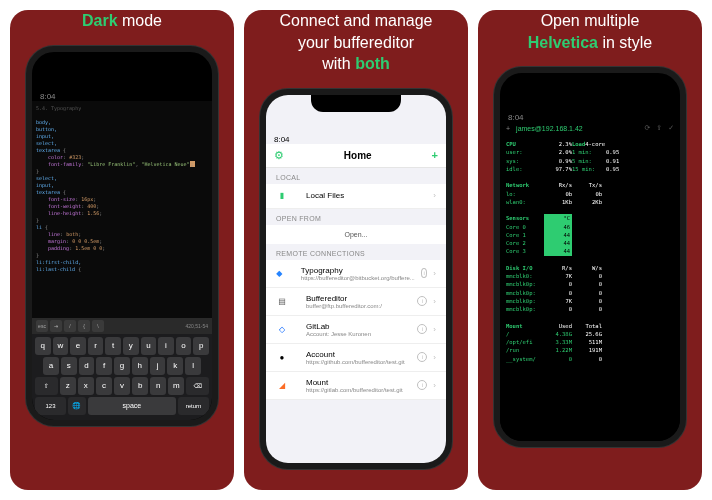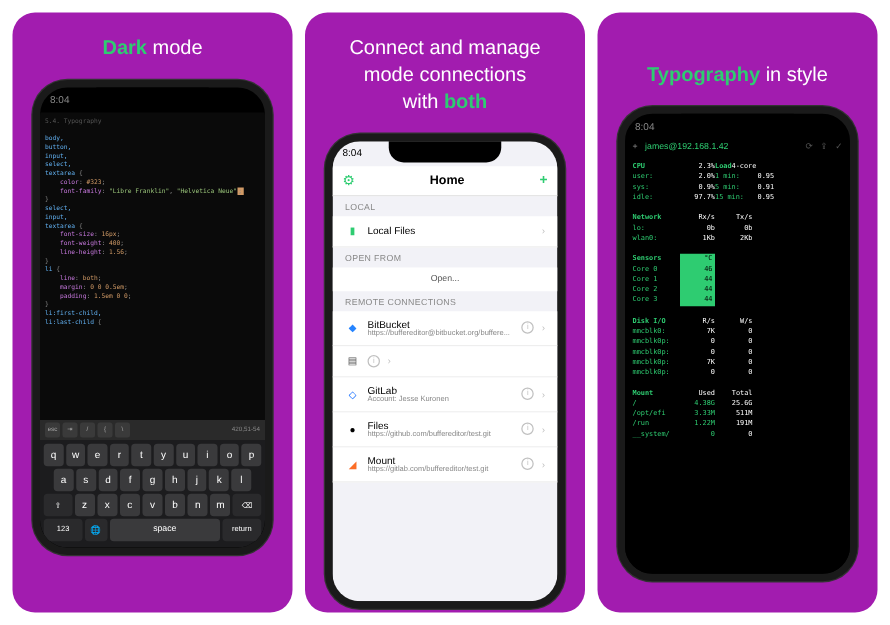--- a/index.html
+++ b/index.html
@@ -7,29 +7,28 @@
   width: 712px;
   height: 500px;
   background: #fff;
   font-family: -apple-system, BlinkMacSystemFont, "Helvetica Neue", Arial, sans-serif;
   display: flex;
   gap: 10px;
   padding: 10px;
 }
 .panel {
   flex: 1;
-  background: #a21caf;
+  background: #7f1d1d;
   border-radius: 18px;
   color: #fff;
   display: flex;
   flex-direction: column;
   align-items: center;
   overflow: hidden;
   position: relative;
-  padding-top: 18px;
 }
 .title {
   font-size: 16px;
   text-align: center;
   line-height: 1.35;
   font-weight: 400;
   margin-bottom: 14px;
   padding: 0 10px;
 }
 .accent { color: #2ecc71; font-weight: 600; }
@@ -57,24 +56,25 @@
 .screen {
   position: absolute;
   inset: 0;
   display: flex;
   flex-direction: column;
 }
 
 .statusbar {
   height: 20px;
   display: flex;
-  align-items: center;
+  align-items: flex-end;
   padding: 0 8px;
   font-size: 8px;
   color: #888;
+  margin-top: 29px;
 }
 .tabs-row {
   display: flex;
   gap: 8px;
   padding: 2px 6px;
   font-size: 8px;
   align-items: center;
   color: #888;
 }
 .tab-active { color: #2ecc71; }
@@ -168,21 +168,21 @@
 }
 .row-icon {
   width: 12px;
   height: 12px;
   border-radius: 2px;
   display: flex;
   align-items: center;
   justify-content: center;
   font-size: 8px;
 }
-.row-text { flex: 1; }
+.row-text { flex: 1; margin-left: 12px; }
 .row-title { font-size: 8px; color: #000; font-weight: 500; }
 .row-sub { font-size: 6px; color: #888; }
 .row-chevron { color: #c0c0c0; font-size: 8px; }
 .row-info { color: #c0c0c0; font-size: 9px; border: 0.5px solid #c0c0c0; border-radius: 50%; width: 10px; height: 10px; display: flex; align-items: center; justify-content: center; font-size: 6px; }
 .open-btn {
   background: #fff;
   text-align: center;
   padding: 6px;
   font-size: 7px;
   color: #555;
@@ -299,21 +299,21 @@
           <div class="key dark wide">return</div>
         </div>
       </div>
     </div>
   </div>
 </div>
 
 <div class="panel">
   <div class="title">
     <span>Connect and manage</span><br>
-    <span>mode connections</span><br>
+    <span>your buffereditor</span><br>
     <span>with </span><span class="accent">both</span>
   </div>
   <div class="phone p2">
     <div class="notch"></div>
     <div class="screen">
       <div class="statusbar">
           <span>8:04</span>
         </div>
       <div class="header2">
         <span class="gear-icon">⚙</span>
@@ -328,44 +328,48 @@
           </div>
         <span class="row-chevron">›</span>
       </div>
       <div class="section-label">OPEN FROM</div>
       <div class="open-btn">Open...</div>
       <div class="section-label">REMOTE CONNECTIONS</div>
       <div id="connections">
           <div class="row-item">
             <div class="row-icon" style="color:#2684ff">◆</div>
             <div class="row-text">
-              <div class="row-title">BitBucket</div>
+              <div class="row-title">Typography</div>
               <div class="row-sub">https://buffereditor@bitbucket.org/buffere...</div>
             </div>
             <span class="row-info">i</span>
             <span class="row-chevron">›</span>
           </div>
           <div class="row-item">
             <div class="row-icon" style="color:#555">▤</div>
+            <div class="row-text">
+              <div class="row-title">Buffereditor</div>
+              <div class="row-sub">buffer@ftp.buffereditor.com:/</div>
+            </div>
             <span class="row-info">i</span>
             <span class="row-chevron">›</span>
           </div>
           <div class="row-item">
             <div class="row-icon" style="color:#0061ff">◇</div>
             <div class="row-text">
               <div class="row-title">GitLab</div>
               <div class="row-sub">Account: Jesse Kuronen</div>
             </div>
             <span class="row-info">i</span>
             <span class="row-chevron">›</span>
           </div>
           <div class="row-item">
             <div class="row-icon" style="color:#000">●</div>
             <div class="row-text">
-              <div class="row-title">Files</div>
+              <div class="row-title">Account</div>
               <div class="row-sub">https://github.com/buffereditor/test.git</div>
             </div>
             <span class="row-info">i</span>
             <span class="row-chevron">›</span>
           </div>
           <div class="row-item">
             <div class="row-icon" style="color:#fc6d26">◢</div>
             <div class="row-text">
               <div class="row-title">Mount</div>
               <div class="row-sub">https://gitlab.com/buffereditor/test.git</div>
@@ -373,22 +377,22 @@
             <span class="row-info">i</span>
             <span class="row-chevron">›</span>
           </div>
         </div>
     </div>
   </div>
 </div>
 
 <div class="panel">
   <div class="title">
-    <br>
-    <span class="accent">Typography</span><span> in style</span>
+    <span>Open multiple</span><br>
+    <span class="accent">Helvetica</span><span> in style</span>
   </div>
   <div class="phone">
     <div class="notch"></div>
     <div class="screen">
       <div class="statusbar">
           <span>8:04</span>
         </div>
       <div class="term-tab">
         <span style="margin-right:6px">+</span>
         <span class="tabname">james@192.168.1.42</span>

